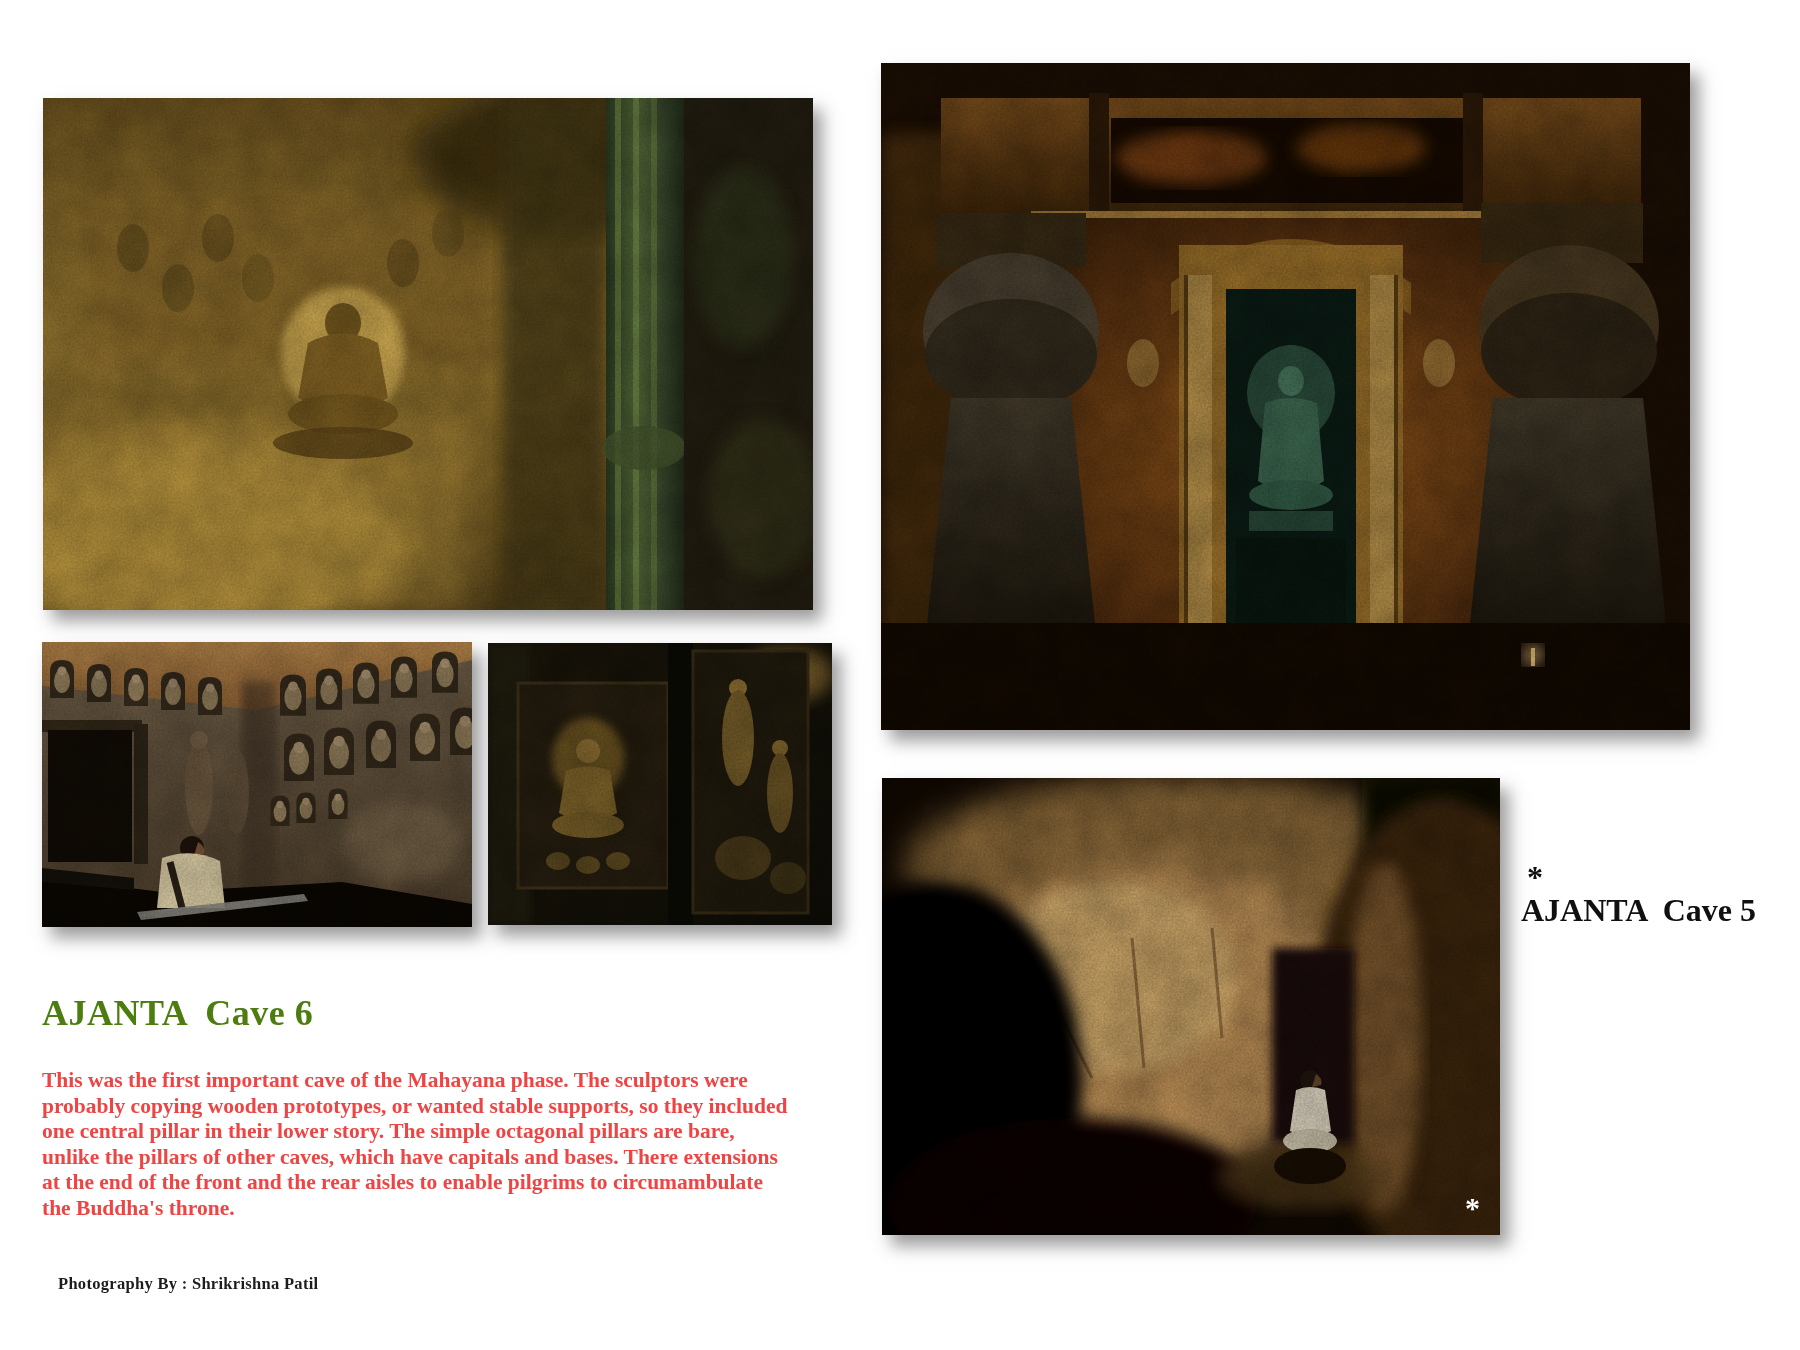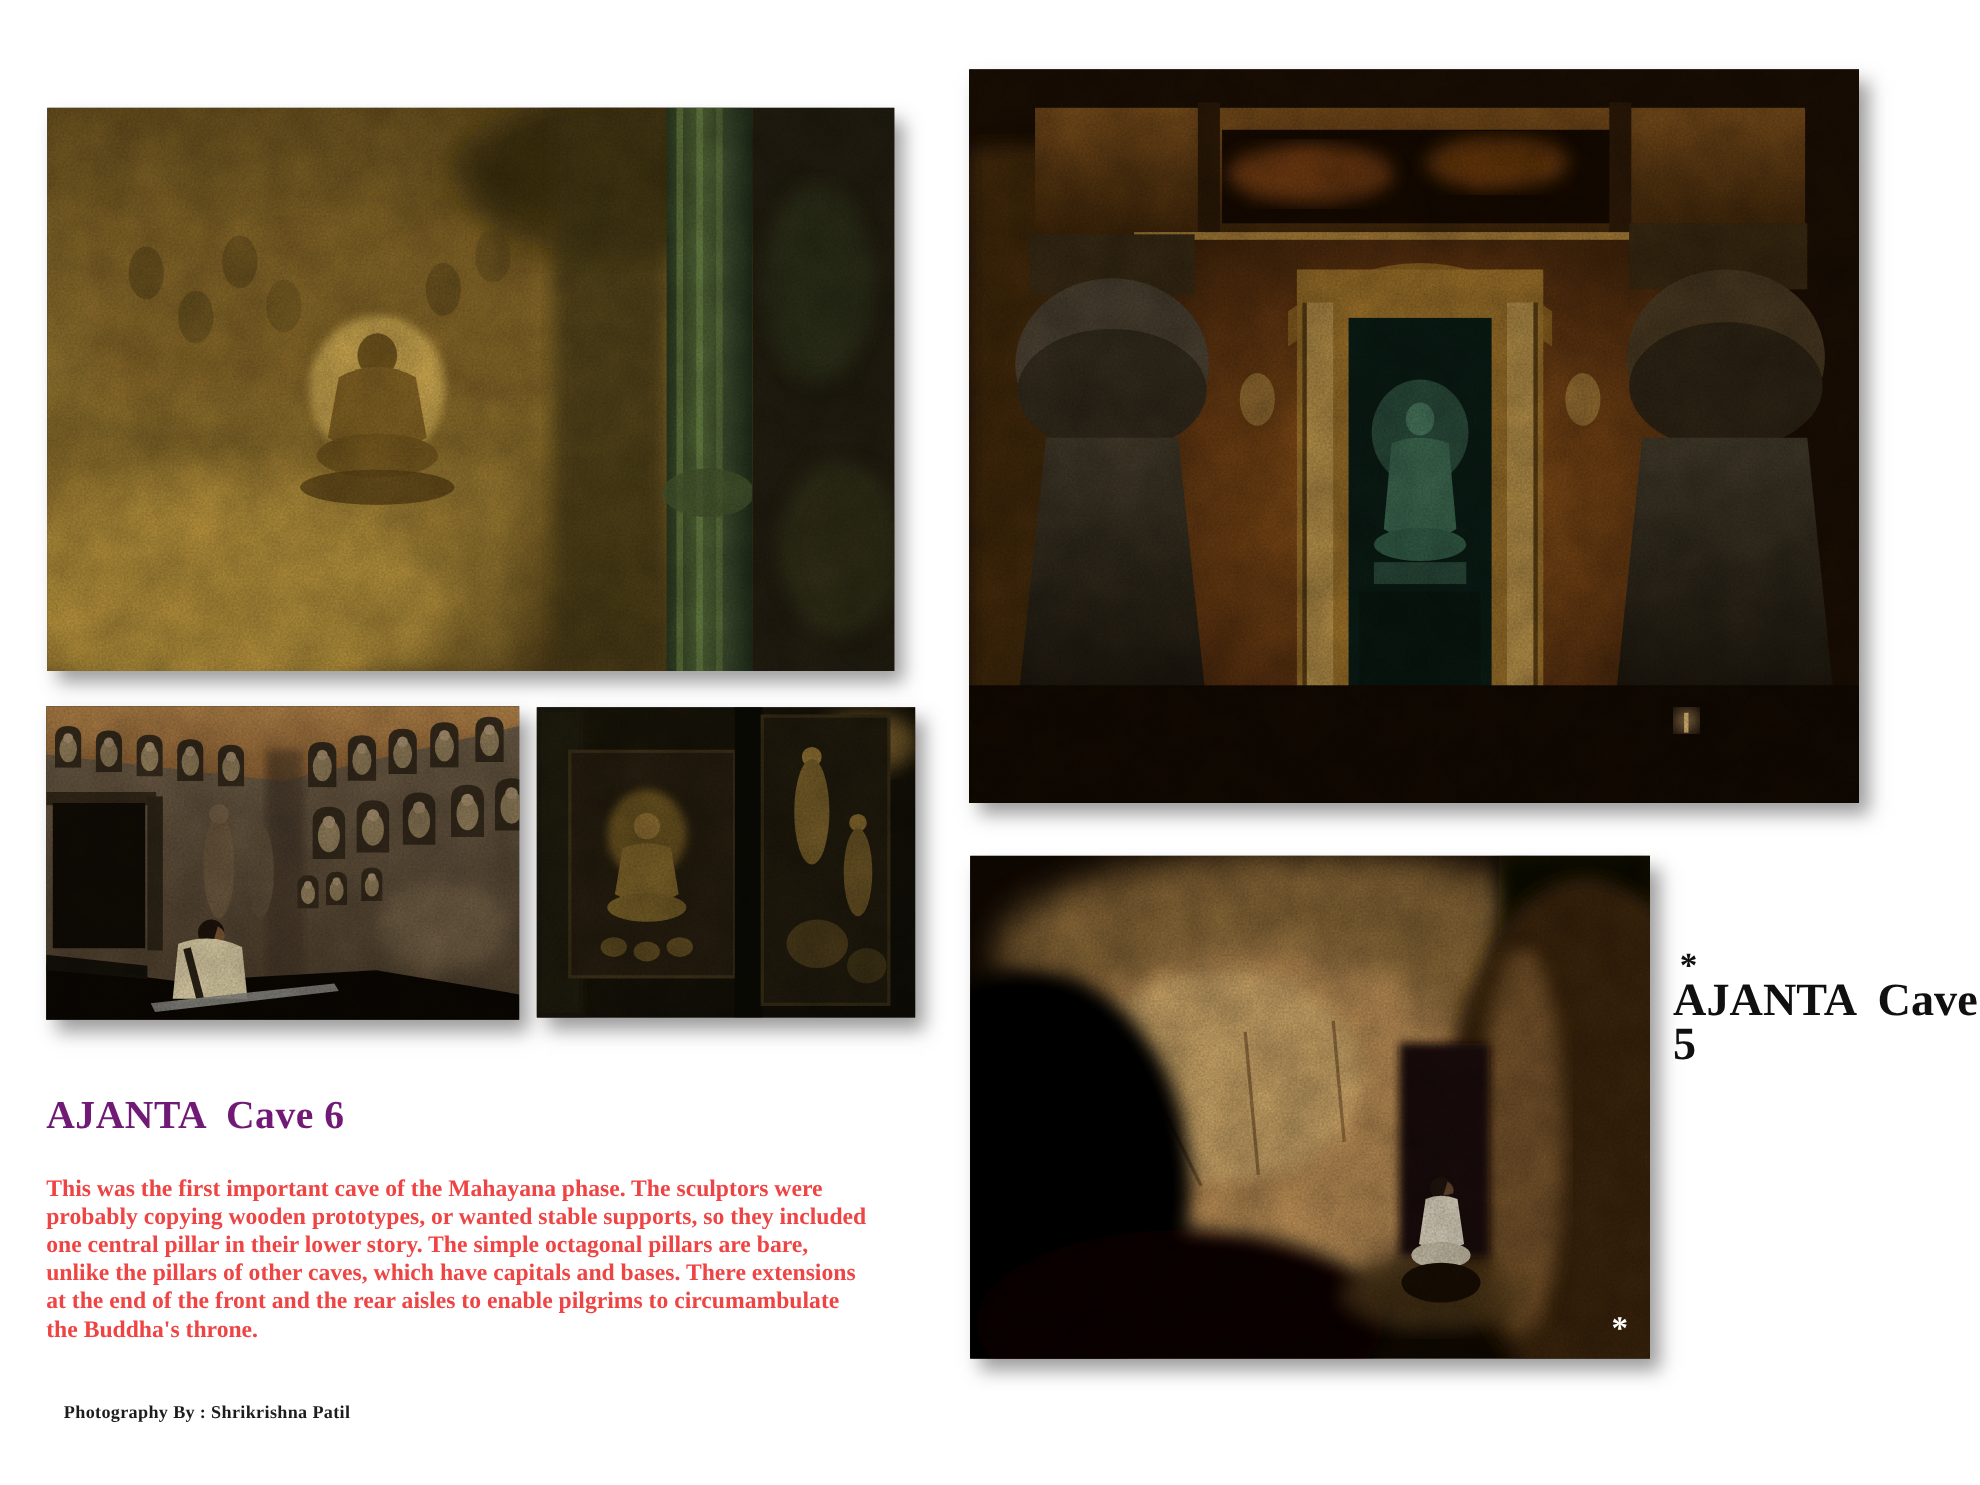--- a/index.html
+++ b/index.html
@@ -13,30 +13,30 @@
     background:#1a1208;
   }
   .photo svg{display:block;width:100%;height:100%;}
   .photo-asterisk{
     position:absolute;right:20px;bottom:12px;
     color:#ffffff;font-size:30px;font-weight:bold;line-height:30px;
     font-family:"Liberation Serif", serif;
   }
   .cave6-title{
     position:absolute;left:42px;top:992px;
-    font-size:36px;font-weight:bold;color:#701a75;
+    font-size:36px;font-weight:bold;color:#4d7c0f;
     letter-spacing:0.5px;white-space:pre-wrap;
   }
   .cave6-body{
     position:absolute;left:42px;top:1068px;width:752px;
     font-size:21.5px;line-height:25.6px;font-weight:bold;color:#ef4444;
   }
   .cave5-col{position:absolute;left:1521px;top:864px;width:278px;color:#101010;}
   .cave5-marker{font-size:32px;font-weight:bold;line-height:26px;margin-left:6px;}
-  .cave5-title{font-size:42px;font-weight:bold;line-height:40px;white-space:pre-wrap;margin-top:0px;}
+  .cave5-title{font-size:32px;font-weight:bold;line-height:40px;white-space:pre-wrap;margin-top:0px;}
   .cave5-body{margin-top:48px;font-size:20.5px;line-height:23.6px;font-weight:bold;color:#141414;}
   .credit{
     position:absolute;left:58px;top:1274px;
     font-size:16.5px;font-weight:bold;color:#1d1d1d;letter-spacing:0.3px;
   }
 </style>
 </head>
 <body>
 
 <svg width="0" height="0" style="position:absolute" aria-hidden="true">

